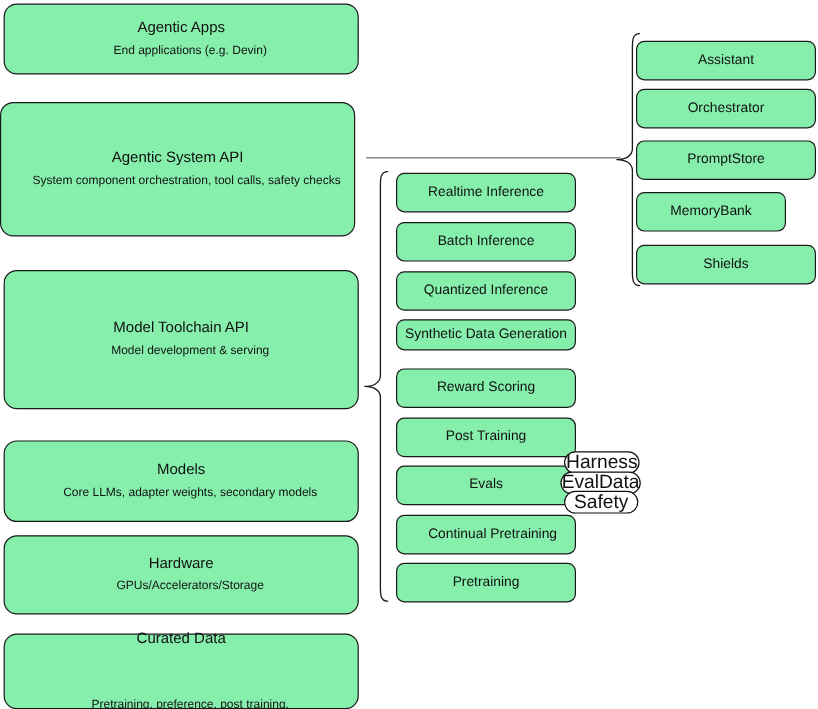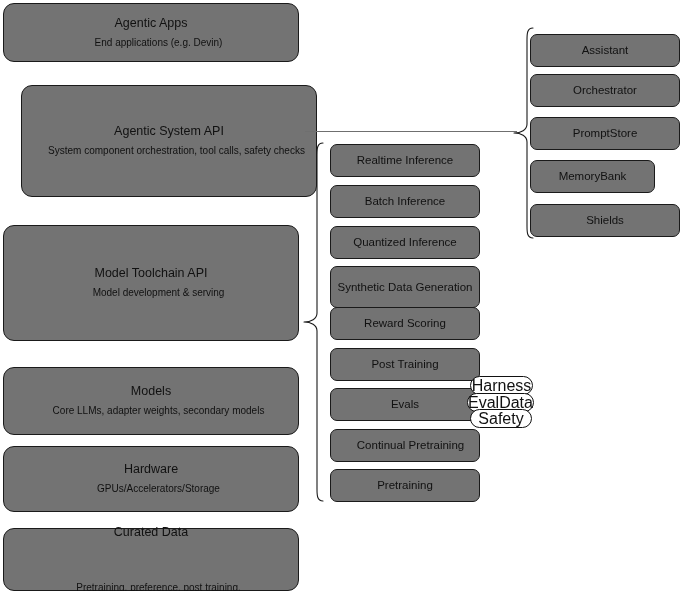--- a/index.html
+++ b/index.html
@@ -9,21 +9,21 @@
     color:#000000;
   }
 
   .stage{position:absolute;left:0;top:0;width:682px;height:591px;}
 
   
   .box{
     position:absolute;
     box-sizing:border-box;
     border:1px solid #1a1a1a;
-    background:#737373;
+    background:#86efac;
     display:flex;
     flex-direction:column;
     align-items:center;
     justify-content:center;
     text-align:center;
     line-height:1.25;
   }
 
   
   .layer{border-radius:11px;}
@@ -53,21 +53,21 @@
 </head>
 <body>
 
 <div class="stage">
 
   <div class="box layer" style="left:3px;top:3px;width:296px;height:59px;">
     <div class="title">Agentic Apps</div>
     <div class="sub">End applications (e.g. Devin)</div>
   </div>
 
-  <div class="box layer" style="left:21px;top:85px;width:296px;height:112px;">
+  <div class="box layer" style="left:0;top:85px;width:296px;height:112px;">
     <div class="title">Agentic System API</div>
     <div class="sub">System component orchestration, tool calls, safety checks</div>
   </div>
 
   <div class="box layer" style="left:3px;top:225px;width:296px;height:116px;">
     <div class="title">Model Toolchain API</div>
     <div class="sub">Model development &amp; serving</div>
   </div>
 
   <div class="box layer" style="left:3px;top:367px;width:296px;height:68px;">
@@ -109,21 +109,21 @@
 
   <div class="box item" style="left:330px;top:144px;width:150px;height:33px;">
     <span>Realtime Inference</span>
   </div>
   <div class="box item" style="left:330px;top:185px;width:150px;height:33px;">
     <span>Batch Inference</span>
   </div>
   <div class="box item" style="left:330px;top:226px;width:150px;height:33px;">
     <span>Quantized Inference</span>
   </div>
-  <div class="box item" style="left:330px;top:266px;width:150px;height:42px;">
+  <div class="box item" style="left:330px;top:266px;width:150px;height:26px;">
     <span>Synthetic Data Generation</span>
   </div>
   <div class="box item" style="left:330px;top:307px;width:150px;height:33px;">
     <span>Reward Scoring</span>
   </div>
   <div class="box item" style="left:330px;top:348px;width:150px;height:33px;">
     <span>Post Training</span>
   </div>
   <div class="box item" style="left:330px;top:388px;width:150px;height:33px;">
     <span>Evals</span>

